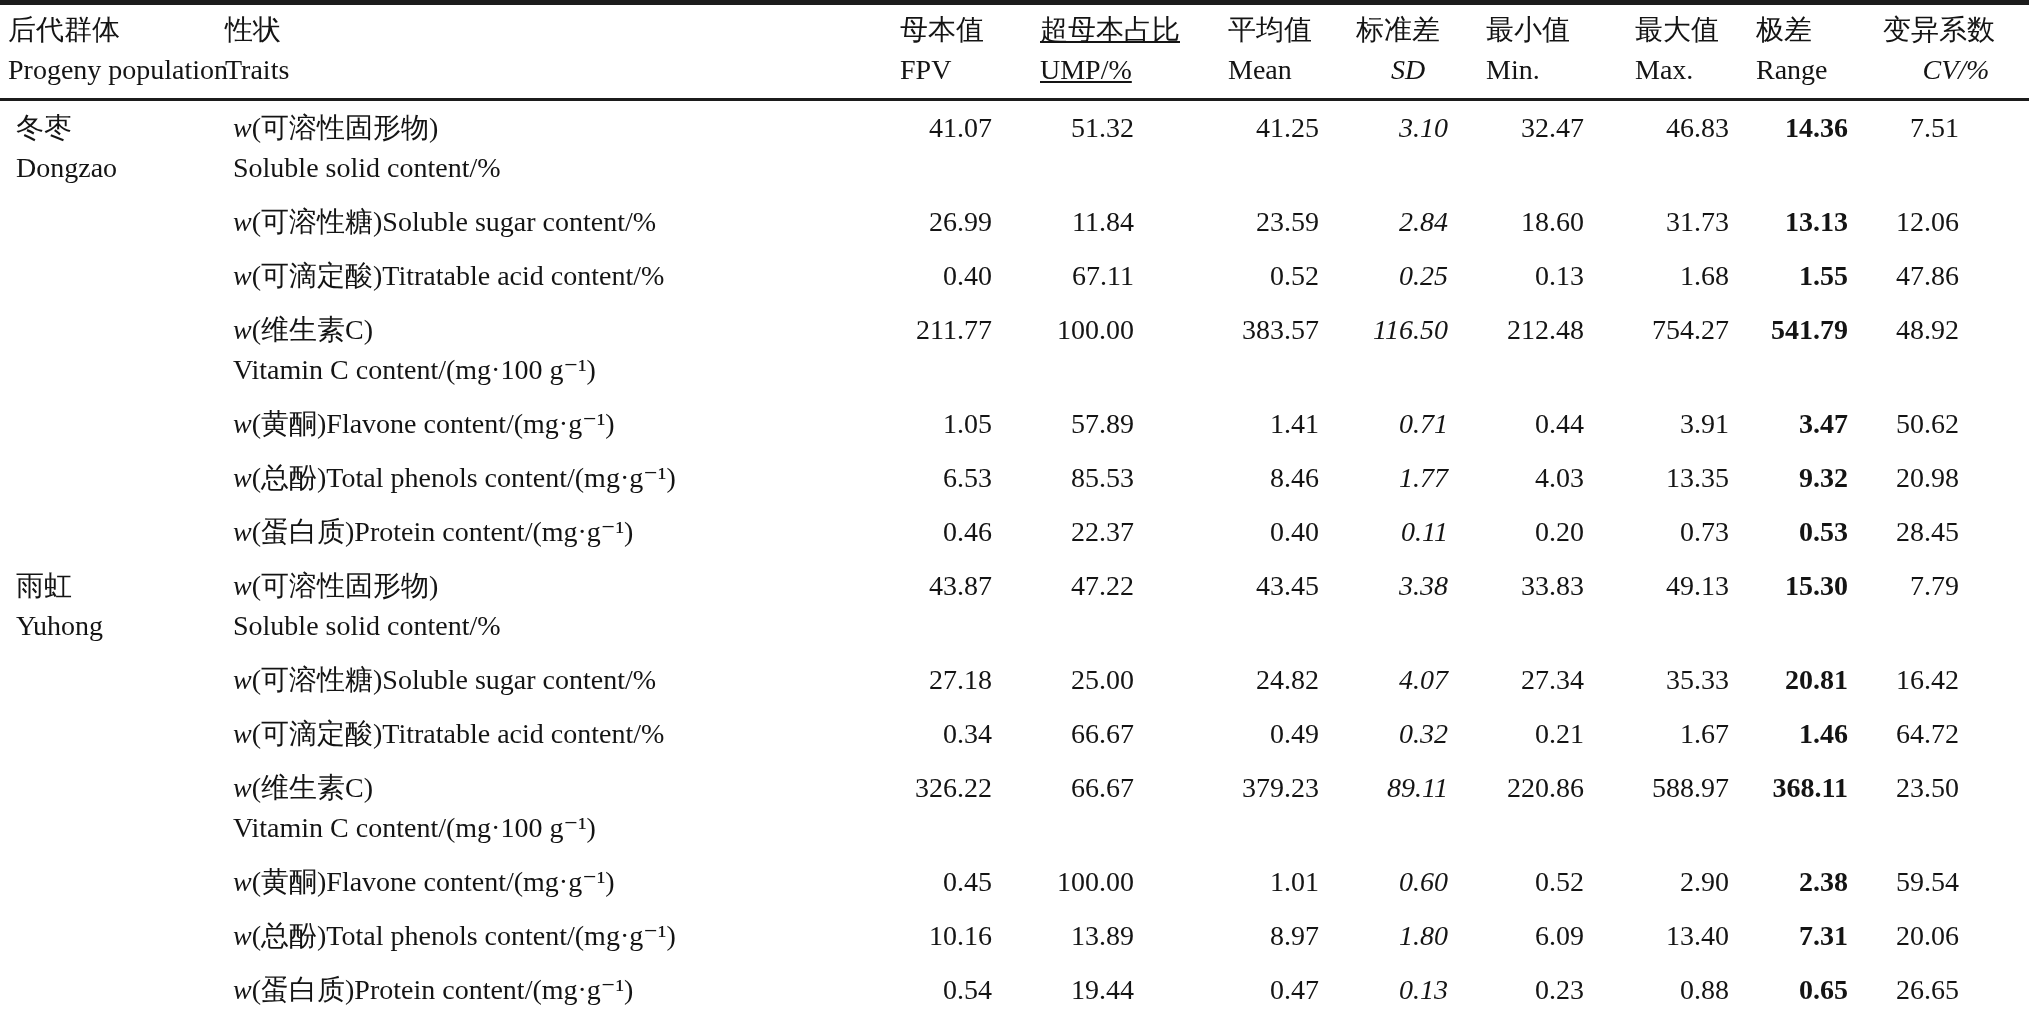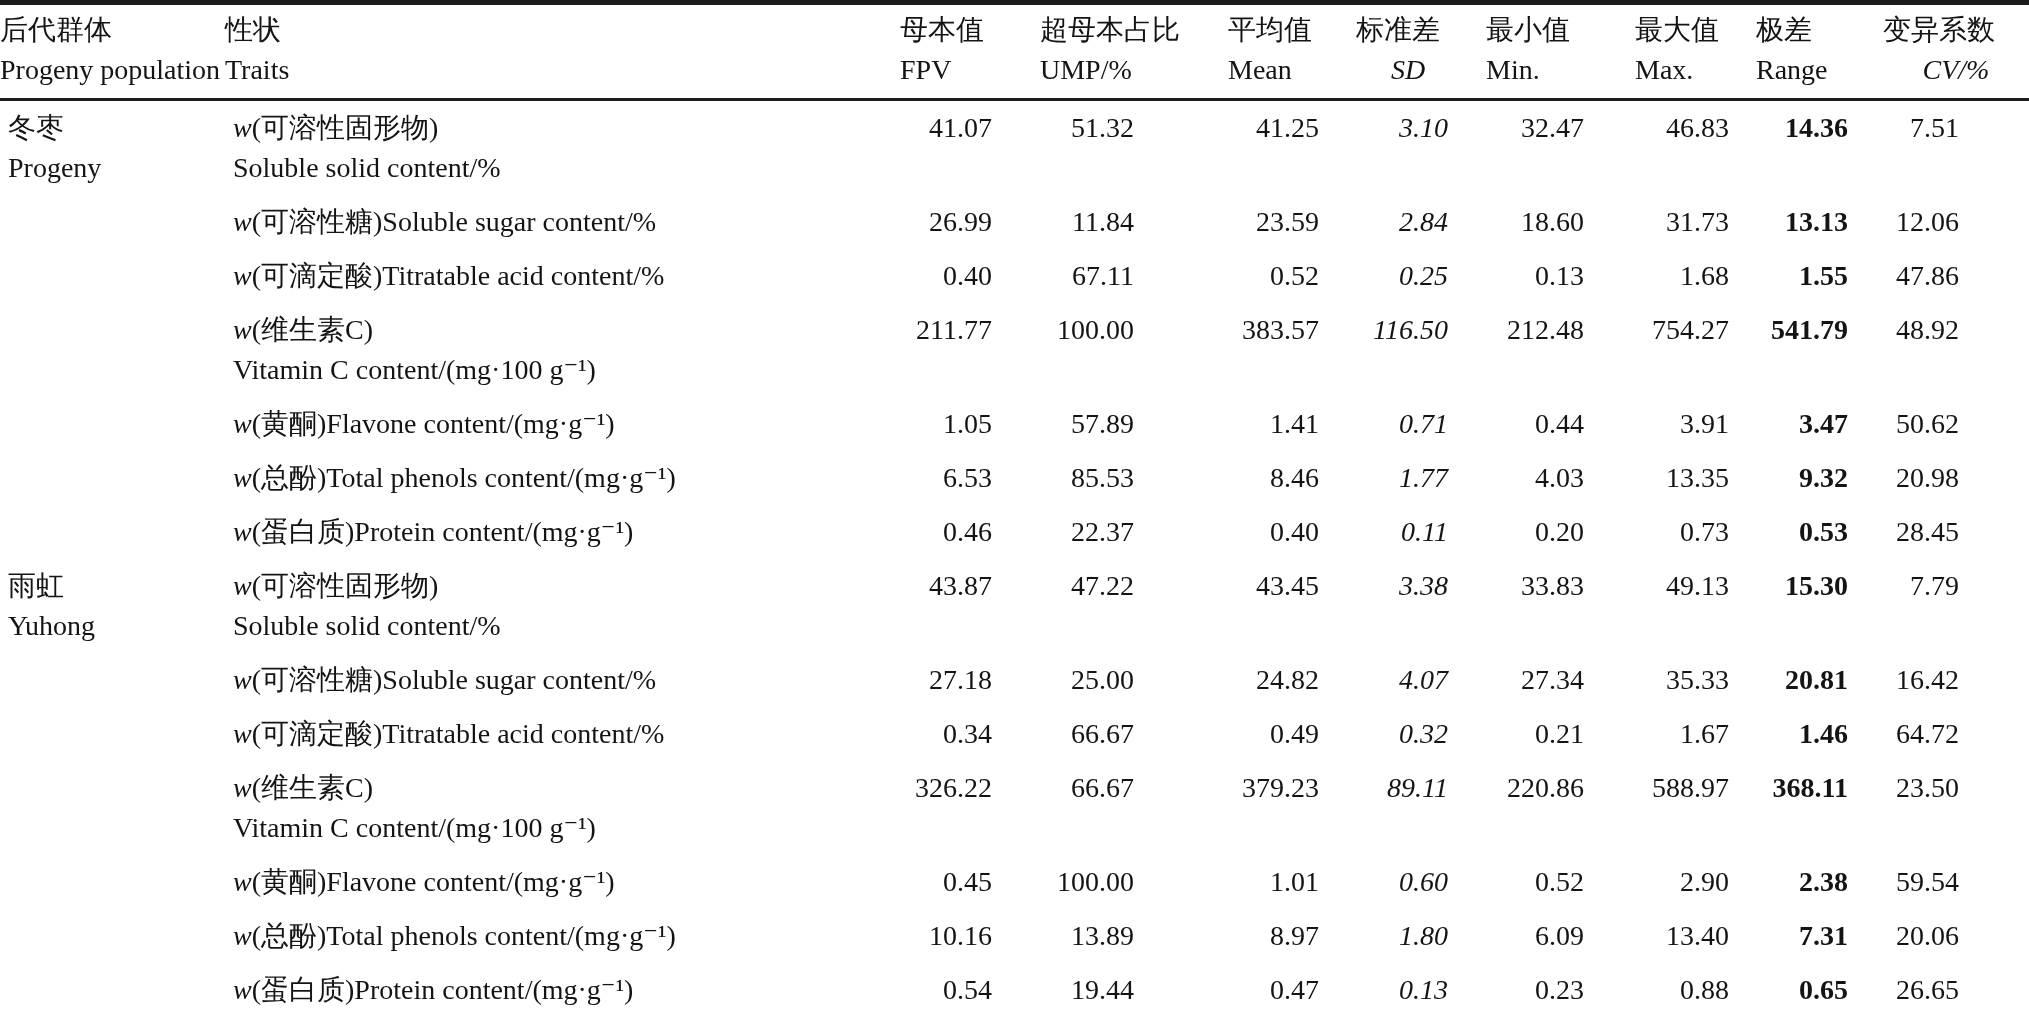--- a/index.html
+++ b/index.html
@@ -12,32 +12,32 @@
   table{
     border-collapse:collapse;table-layout:fixed;width:2029px;
     border-top:5px solid #1c1c1c;border-bottom:5px solid #1c1c1c;
   }
   thead th{
     border-bottom:3px solid #1c1c1c;
     font-weight:normal;text-align:left;vertical-align:top;
     padding:5px 0 8px 0;white-space:nowrap;
   }
   td{vertical-align:top;padding:7px 0;}
-  .pop-cell{padding-left:8px;white-space:nowrap;}
+  .pop-cell{padding-left:16px;white-space:nowrap;}
   .trait-cell{padding-left:8px;white-space:nowrap;}
-  .hc-first{}
+  .hc-first{padding-left:8px;}
   .num-cell{text-align:right;white-space:nowrap;}
   i{font-style:italic;}
   
   .pr-fpv{padding-right:8px;}  .pr-ump{padding-right:16px;}
   .pr-mean{padding-right:11px;}.pr-sd{padding-right:12px;font-style:italic;}
   .pr-min{padding-right:16px;} .pr-max{padding-right:16px;}
   .pr-range{padding-right:15px;font-weight:bold;}.pr-cv{padding-right:70px;}
   
-  .hl-fpv{padding-left:0;}   .hl-ump{padding-left:40px;}
+  .hl-fpv{padding-left:0;}   .hl-ump{padding-left:40px;text-decoration:underline;}
   .hl-mean{padding-left:78px;}.hl-sd{padding-left:26px;}
   .hl-min{padding-left:26px;} .hl-max{padding-left:35px;}
   .hl-range{padding-left:11px;}.hl-cv{padding-left:20px;}
   .italic{font-style:italic;text-align:center;}
 </style>
 </head>
 <body>
 
 <table>
   <colgroup>
@@ -93,21 +93,21 @@
       <th class="hl-cv">
         <div>变异系数</div>
         <div class="italic">CV/%</div>
       </th>
     </tr>
   </thead>
   <tbody>
       <tr>
         <td class="pop-cell" rowspan="7">
           <div>冬枣</div>
-          <div>Progeny</div>
+          <div>Dongzao</div>
         </td>
         <td class="trait-cell">
           <div><i>w</i><span>(可溶性固形物)</span></div>
           <div>Soluble solid content/%</div>
         </td>
         <td class="num-cell pr-fpv">41.07</td>
         <td class="num-cell pr-ump">51.32</td>
         <td class="num-cell pr-mean">41.25</td>
         <td class="num-cell pr-sd">3.10</td>
         <td class="num-cell pr-min">32.47</td>

